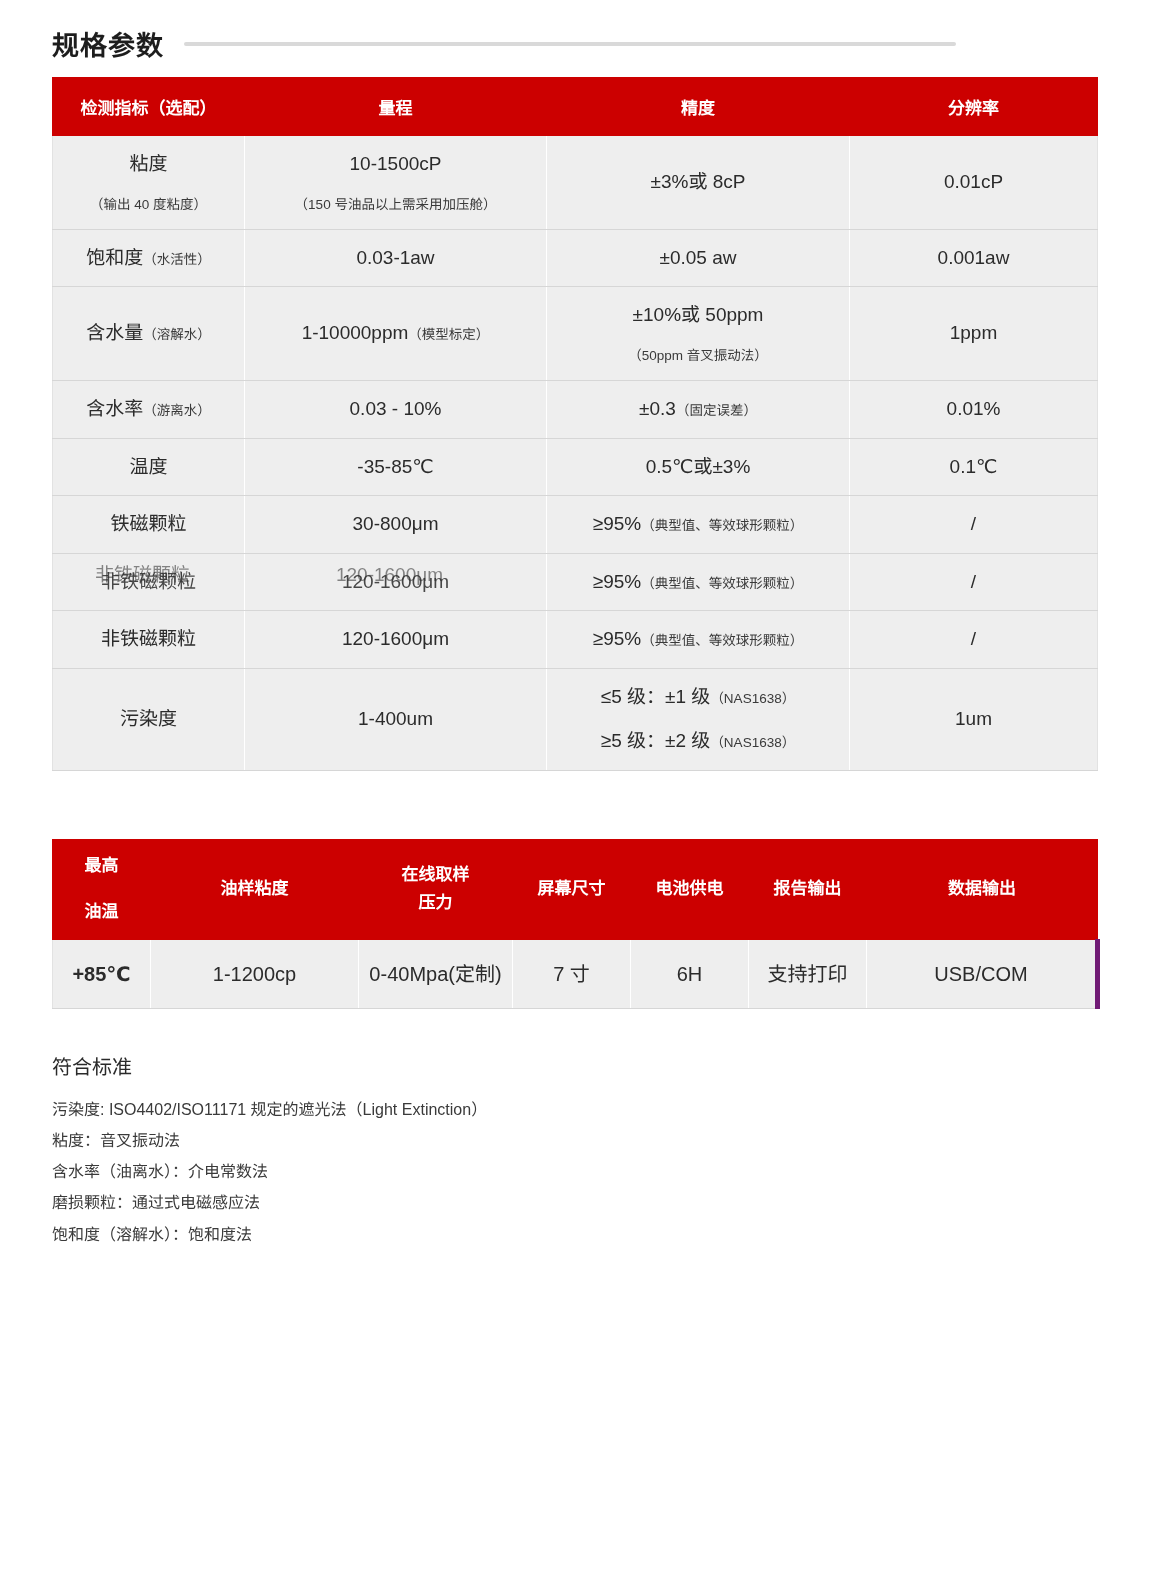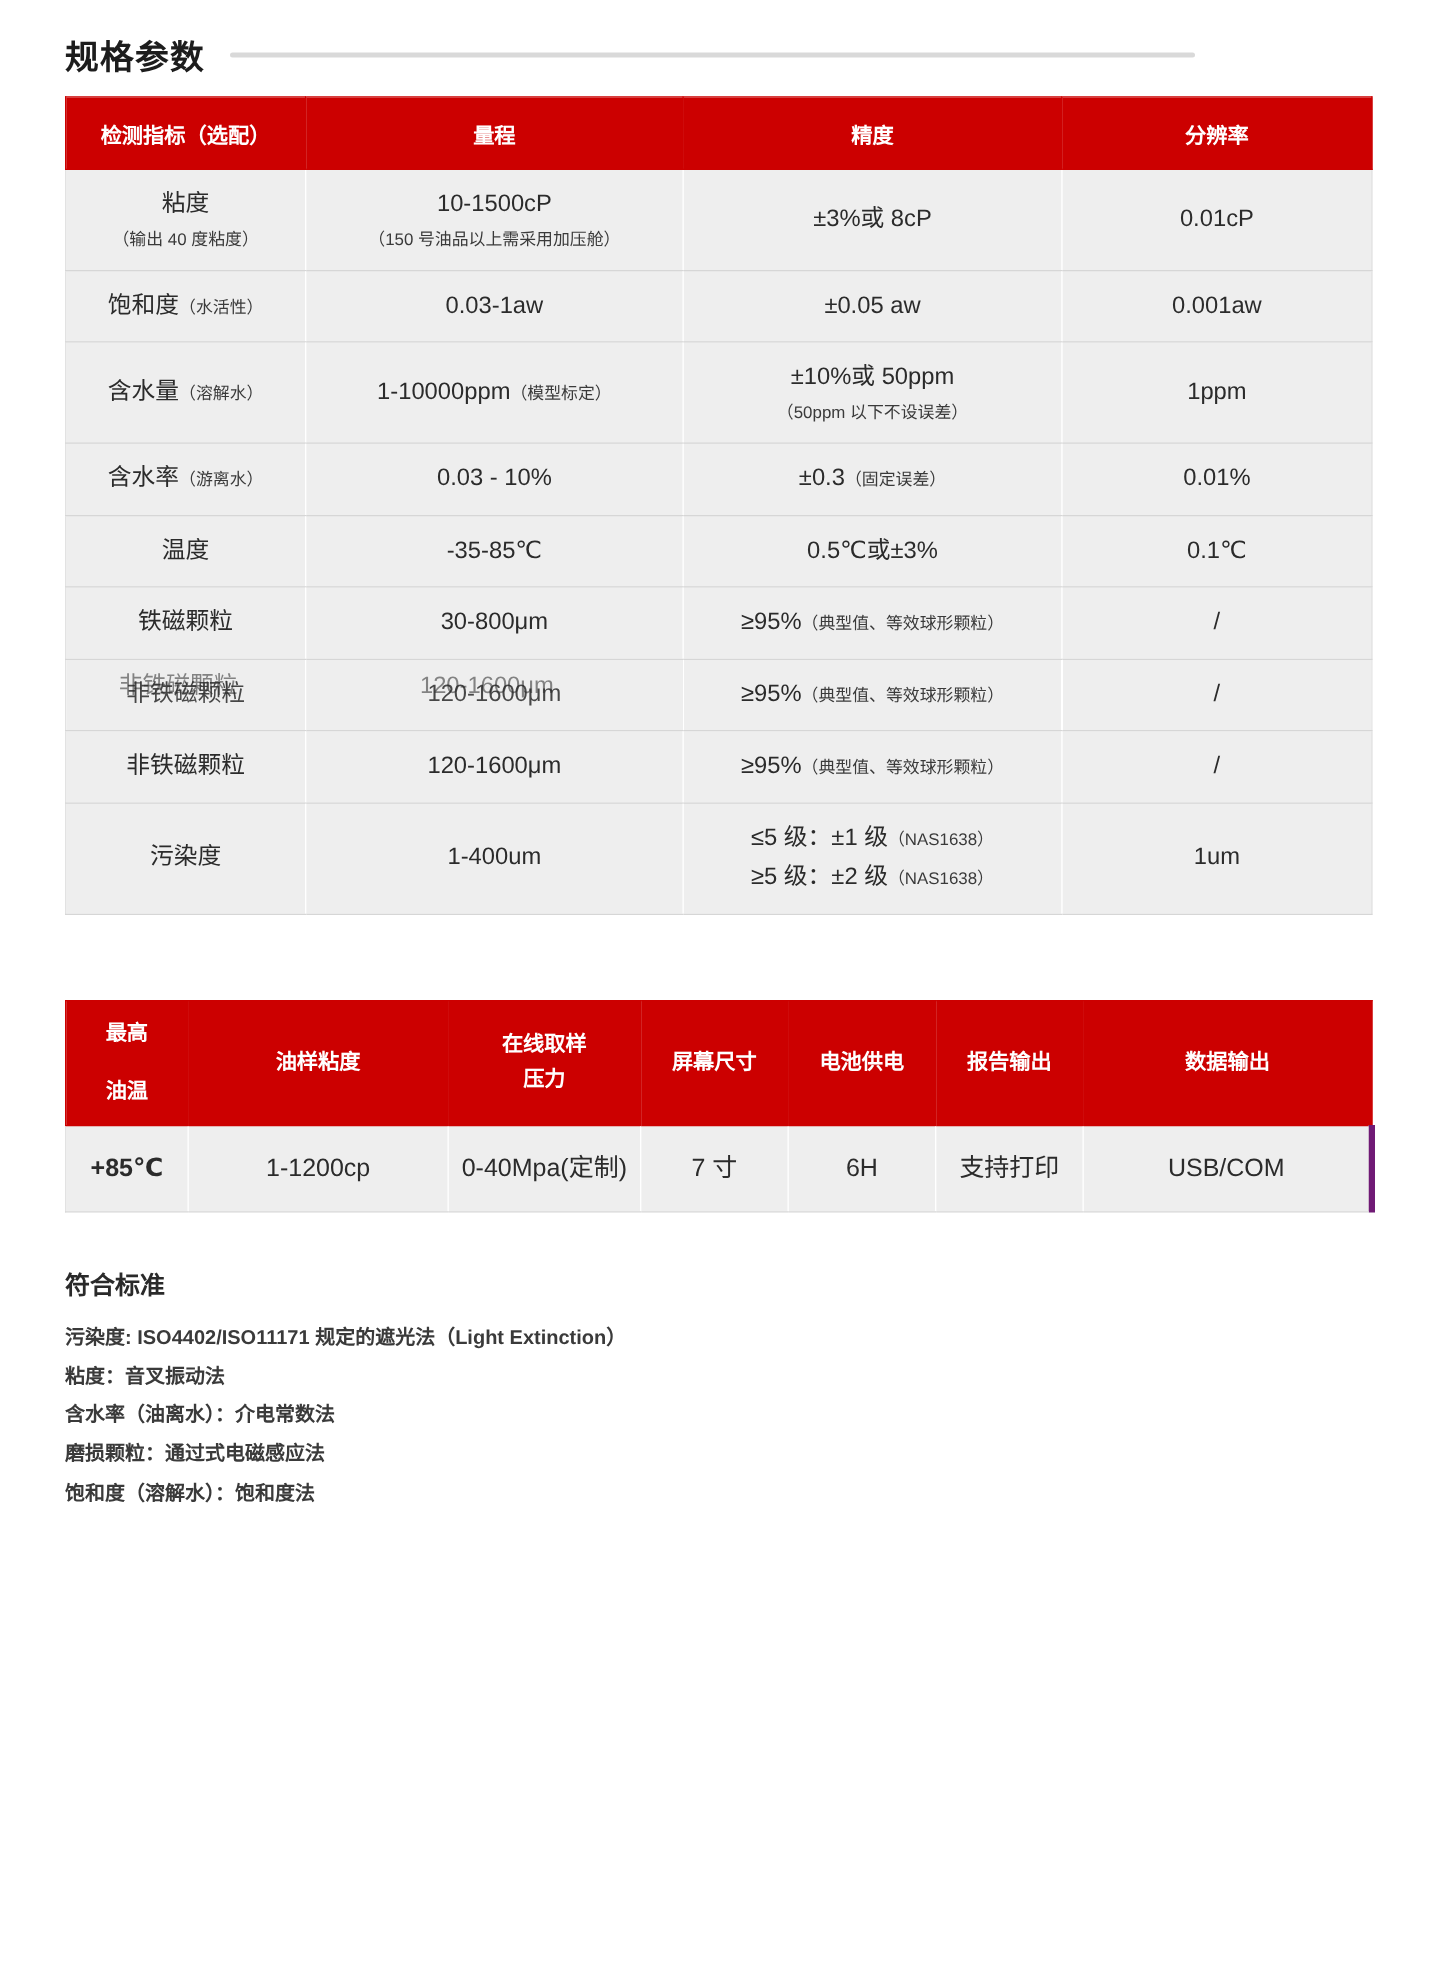--- a/index.html
+++ b/index.html
@@ -72,21 +72,21 @@
     line-height: 1.5;
   }
   table.spec tr td:first-child { border-left: 1px solid #e2e2e2; }
   table.spec tr td:last-child { border-right: 1px solid #e2e2e2; }
 
   .sub {
     font-size: 13.5px;
     color: #3a3a3a;
   }
   .cellline { display: block; }
-  .cellline + .cellline { margin-top: 3px; }
+  .cellline + .cellline { margin-top: 16px; }
   .note-inline {
     font-size: 13.5px;
     color: #3a3a3a;
   }
 
   
   .col-a { width: 192px; }
   .col-b { width: 302px; }
   .col-c { width: 303px; }
   .col-d { width: 248px; }
@@ -149,21 +149,20 @@
   .s2c3 { width: 154px; }
   .s2c4 { width: 118px; }
   .s2c5 { width: 118px; }
   .s2c6 { width: 118px; }
   .s2c7 { width: 231px; }
 
   
   .standards {
     margin-top: 42px;
     padding-bottom: 30px;
-    font-weight: bold;
   }
   .standards .std-title {
     font-size: 20px;
     color: #2a2a2a;
     margin-bottom: 14px;
   }
   .standards .std-line {
     font-size: 16px;
     color: #3a3a3a;
     line-height: 1.95;
@@ -220,21 +219,21 @@
 
       <tr class="tall">
         <td>
           <span>含水量</span><span class="note-inline">（溶解水）</span>
         </td>
         <td>
           <span>1-10000ppm</span><span class="note-inline">（模型标定）</span>
         </td>
         <td>
           <span class="cellline">±10%或 50ppm</span>
-          <span class="cellline sub">（50ppm 以下不设误差）</span>
+          <span class="cellline sub">（50ppm 音叉振动法）</span>
         </td>
         <td>1ppm</td>
       </tr>
 
       <tr>
         <td>
           <span>含水率</span><span class="note-inline">（游离水）</span>
         </td>
         <td>0.03 - 10%</td>
         <td>

